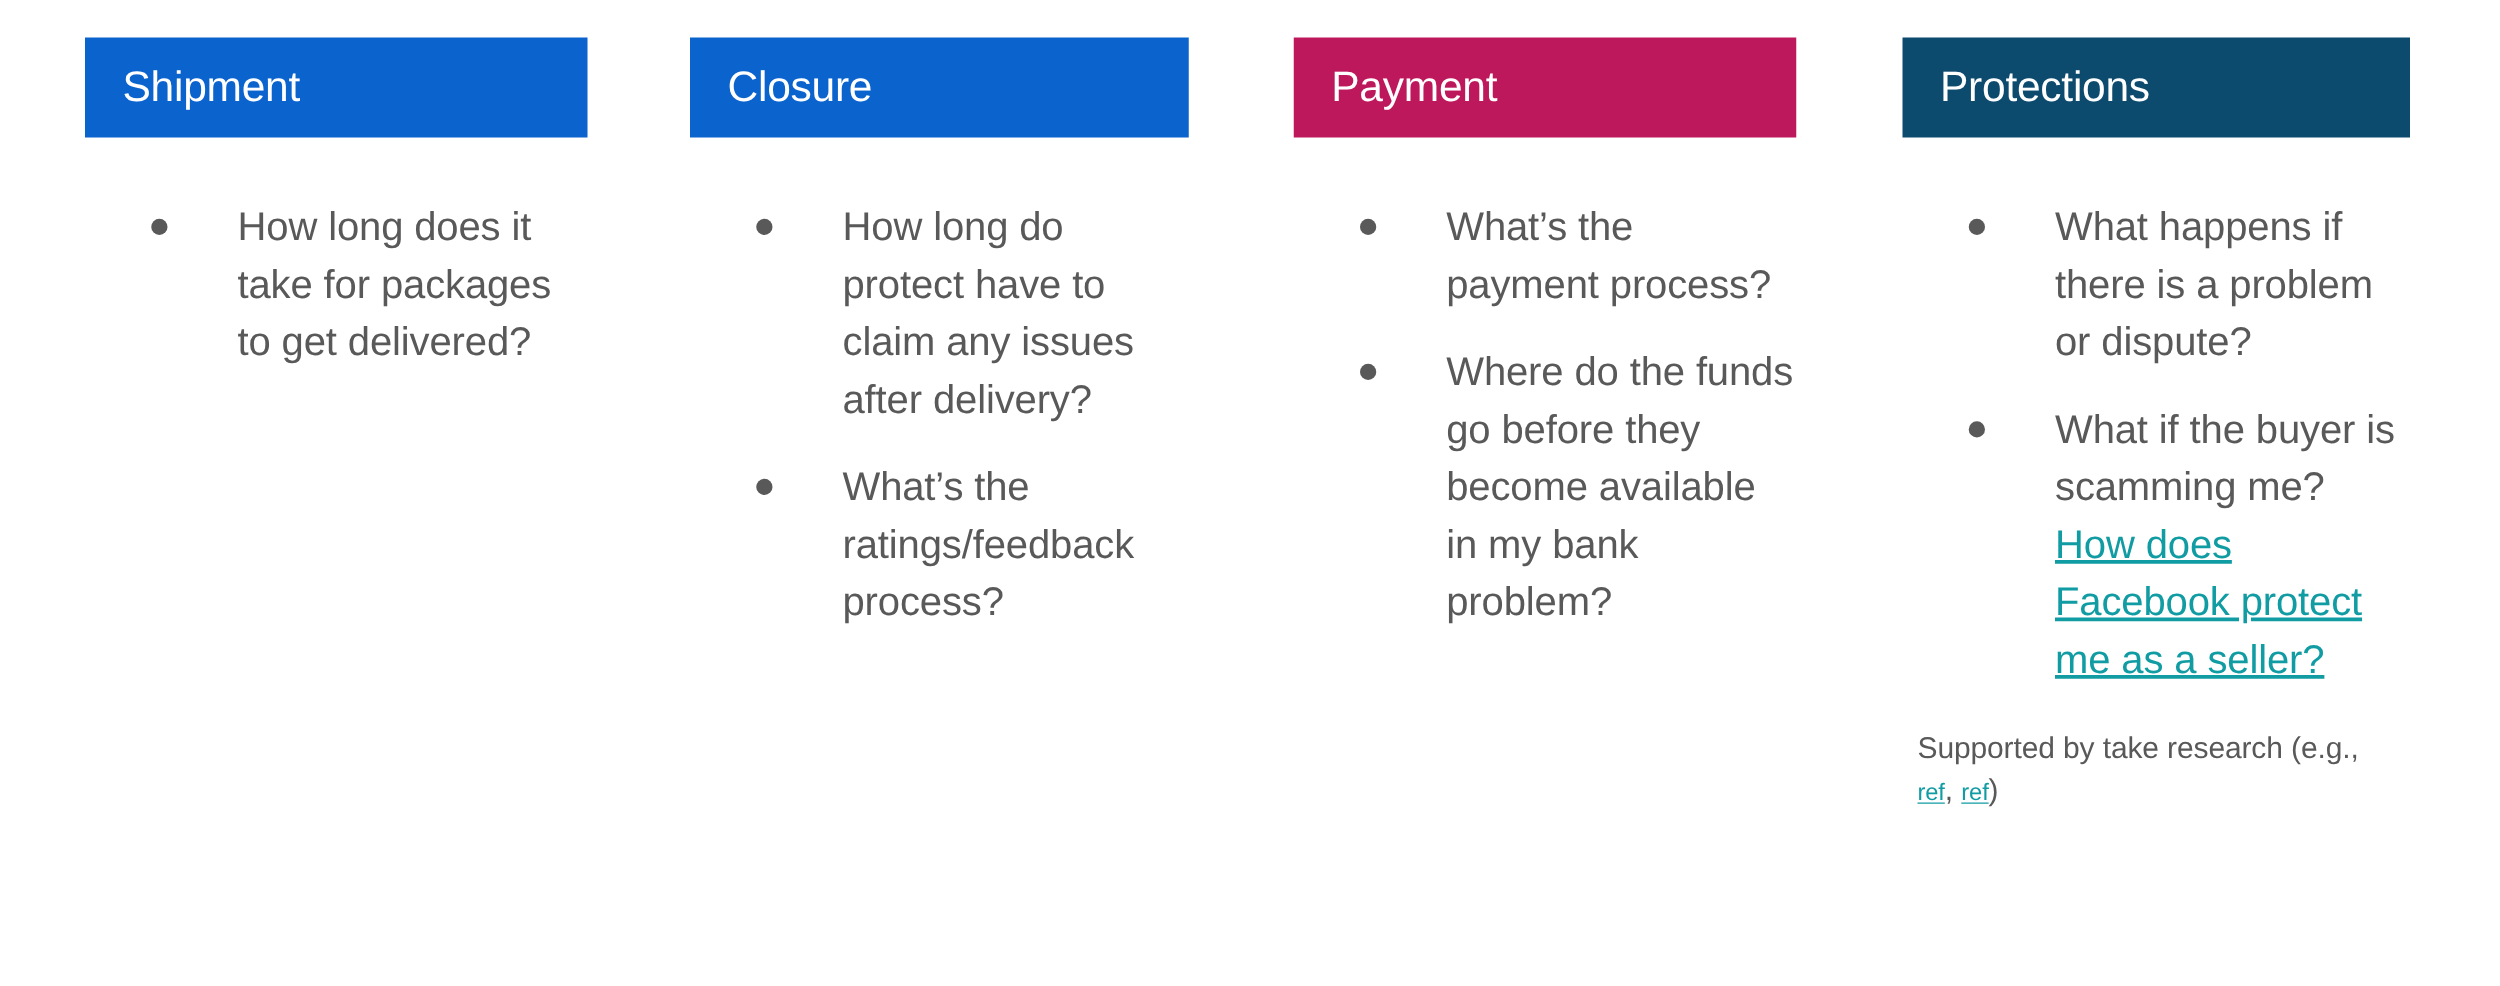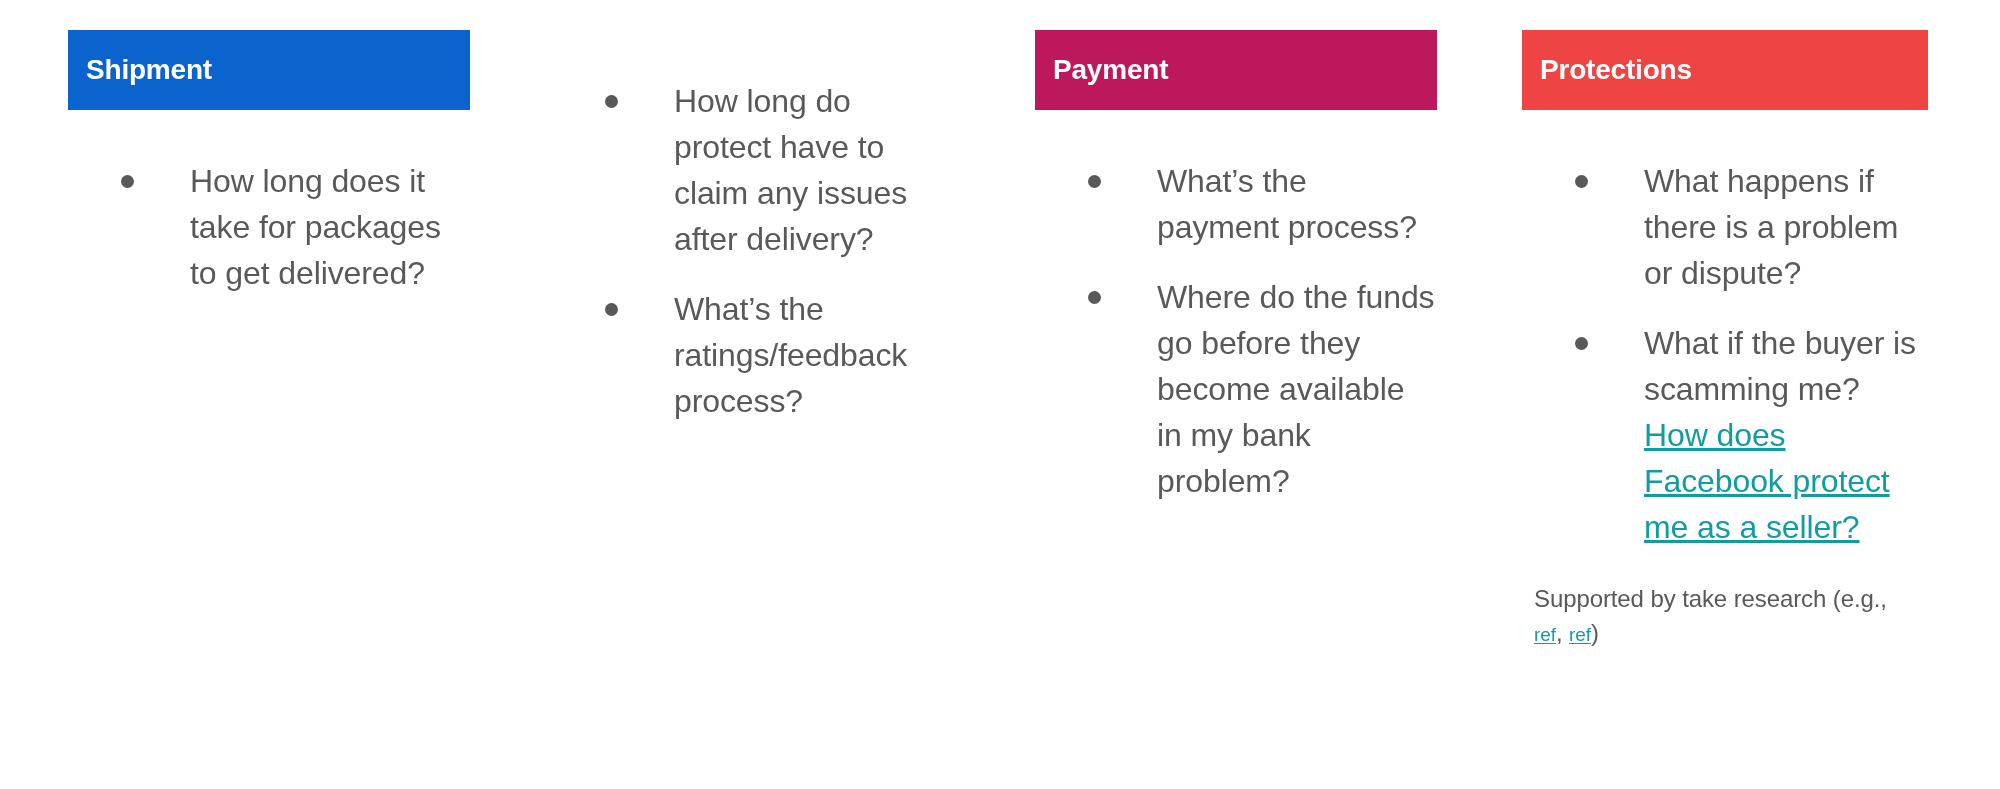--- a/index.html
+++ b/index.html
@@ -29,25 +29,26 @@
   .col-header {
     height: 80px;
     box-sizing: border-box;
     display: flex;
     align-items: center;
     padding-left: 18px;
   }
 
   .col-header-label {
     color: #ffffff;
-    font-size: 28px;
-    font-weight: bold;
+    font-size: 34px;
+    font-weight: normal;
     line-height: 1;
     letter-spacing: -0.2px;
     white-space: nowrap;
+    margin-left: 12px;
   }
 
   .bullet-list {
     margin: 0;
     padding: 0;
     list-style: none;
     margin-top: 48px;
   }
 
   .bullet-item {
@@ -110,20 +111,23 @@
     </div>
     <ul class="bullet-list">
       <li class="bullet-item">
         <span class="bullet-dot"></span>
         <span class="bullet-text">How long does it take for packages to get delivered?</span>
       </li>
     </ul>
   </div>
 
   <div class="column" style="left:552px; width:399px;">
+    <div class="col-header" style="background:#0B63CE;">
+      <span class="col-header-label">Closure</span>
+    </div>
     <ul class="bullet-list">
       <li class="bullet-item">
         <span class="bullet-dot"></span>
         <span class="bullet-text">How long do protect have to claim any issues after delivery?</span>
       </li>
       <li class="bullet-item">
         <span class="bullet-dot"></span>
         <span class="bullet-text">What’s the ratings/feedback process?</span>
       </li>
     </ul>
@@ -139,21 +143,21 @@
         <span class="bullet-text">What’s the payment process?</span>
       </li>
       <li class="bullet-item">
         <span class="bullet-dot"></span>
         <span class="bullet-text">Where do the funds go before they become available in my bank problem?</span>
       </li>
     </ul>
   </div>
 
   <div class="column" style="left:1522px; width:406px;">
-    <div class="col-header" style="background:#ef4444;">
+    <div class="col-header" style="background:#0c4a6e;">
       <span class="col-header-label">Protections</span>
     </div>
     <ul class="bullet-list">
       <li class="bullet-item">
         <span class="bullet-dot"></span>
         <span class="bullet-text">What happens if there is a problem or dispute?</span>
       </li>
       <li class="bullet-item">
         <span class="bullet-dot"></span>
         <span class="bullet-text">What if the buyer is scamming me? </span><a class="inline-link">How does Facebook protect me as a seller?</a>

